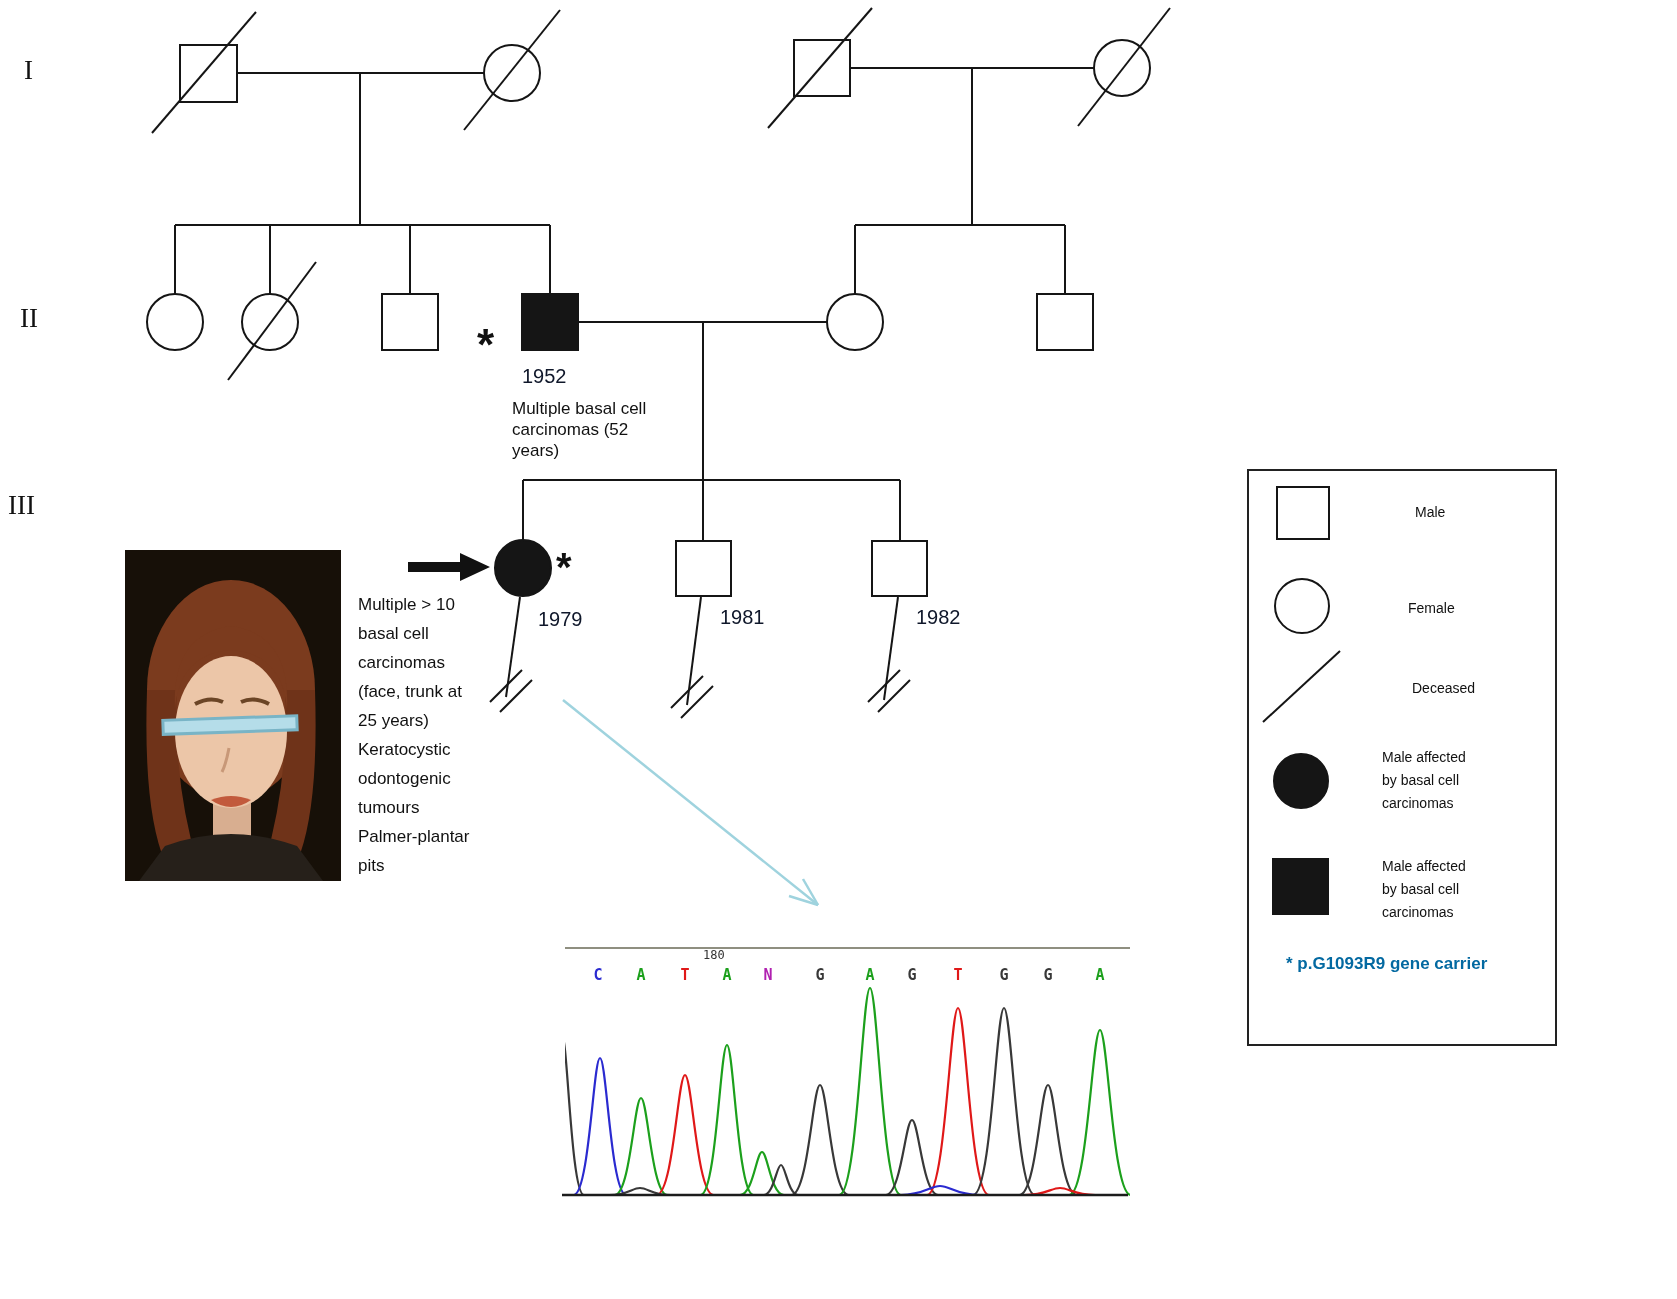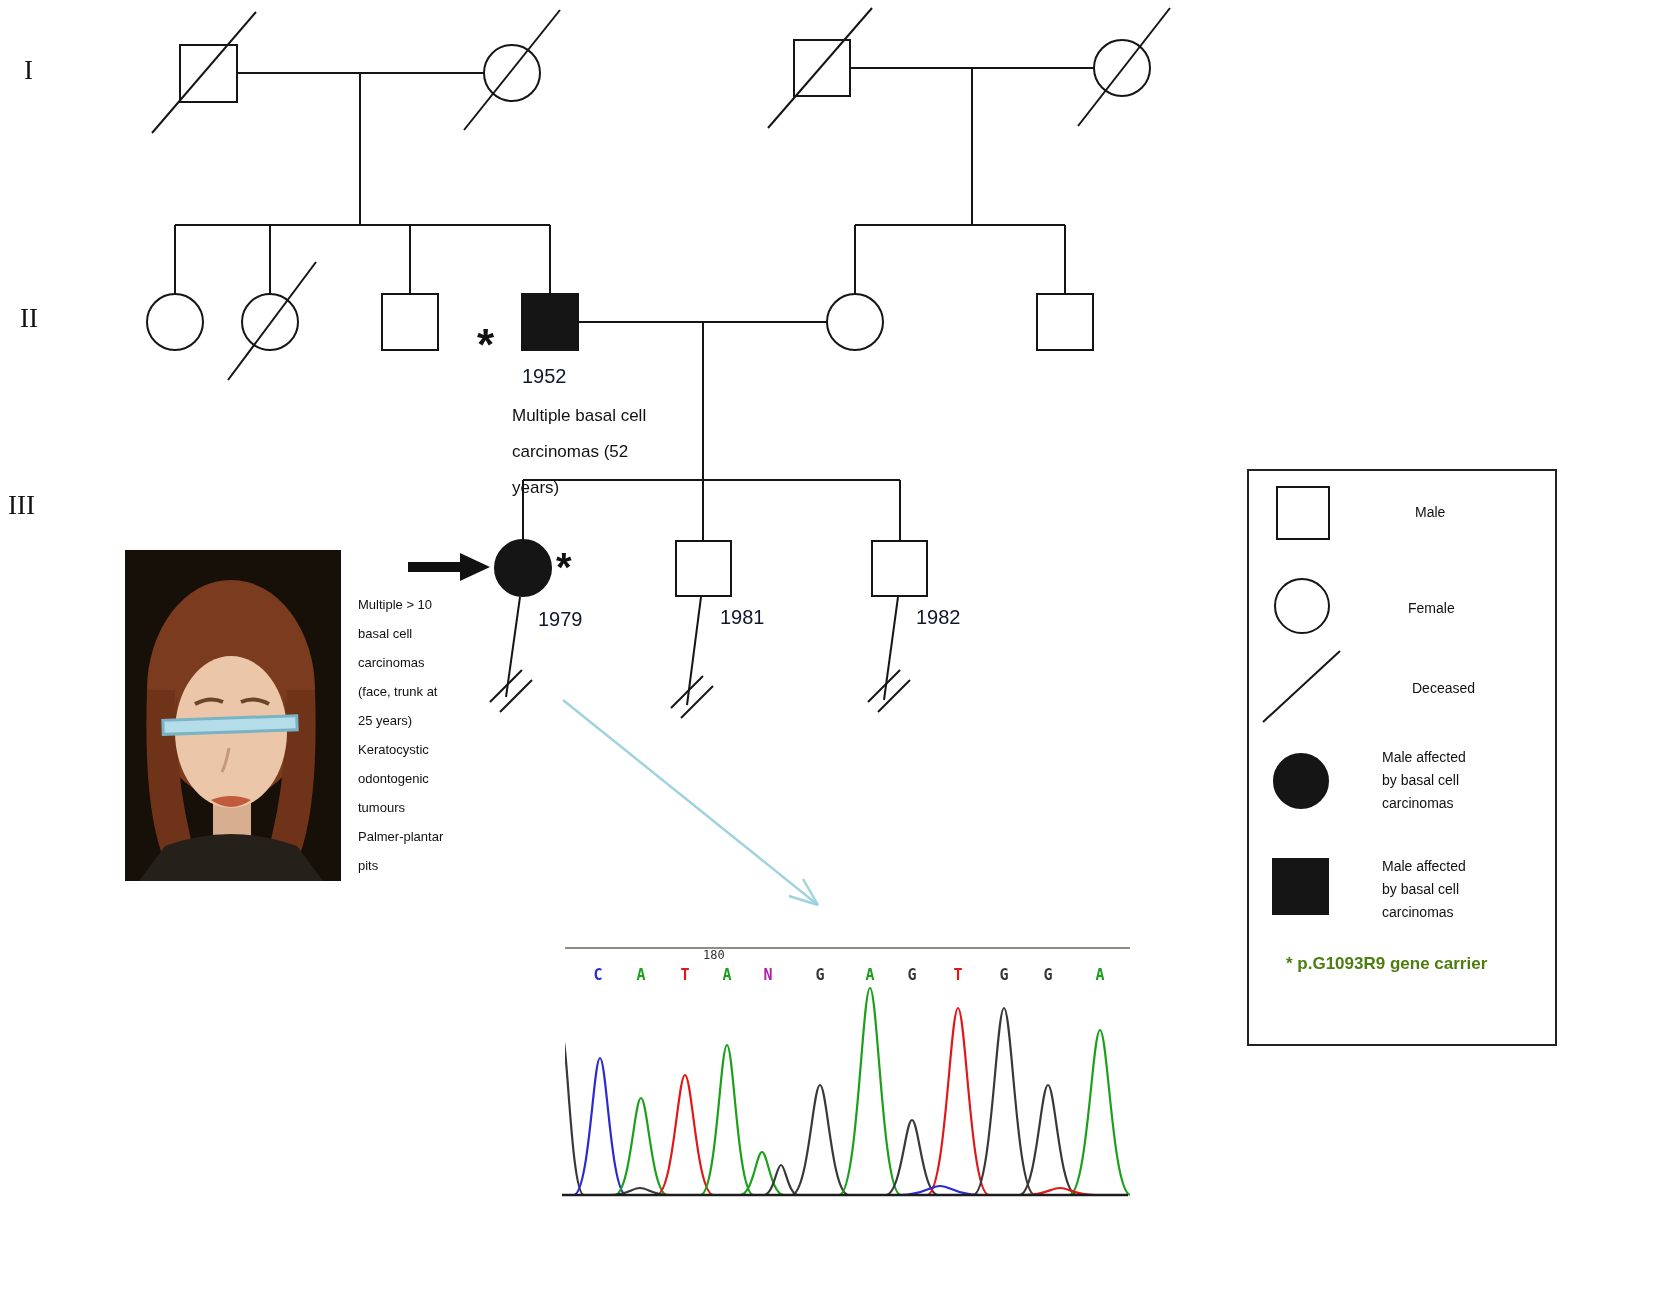--- a/index.html
+++ b/index.html
@@ -4,24 +4,24 @@
 <style>
   html,body{margin:0;padding:0;background:#ffffff;}
   #canvas{
     position:relative;width:1677px;height:1299px;background:#ffffff;
     font-family:"Liberation Sans",sans-serif;color:#1a1a1a;overflow:hidden;
   }
   #fig-svg{position:absolute;left:0;top:0;}
   .txt{position:absolute;white-space:pre-line;}
   .gen{font-family:"Liberation Serif",serif;font-size:27px;color:#111;}
   .year{font-size:20px;color:#0f172a;}
-  .note{font-size:13px;line-height:29px;color:#111;}
-  .note-small{font-size:17px;line-height:36px;color:#111;}
+  .note{font-size:17px;line-height:29px;color:#111;}
+  .note-small{font-size:17px;line-height:21px;color:#111;}
   .legend-label{font-size:14px;line-height:23px;color:#111;}
-  .carrier{font-size:17px;font-weight:700;color:#4d7c0f;}
+  .carrier{font-size:17px;font-weight:700;color:#0369a1;}
   .ast{font-size:44px;font-weight:700;color:#111;line-height:1;}
   .pos-label{position:absolute;font-family:"DejaVu Sans Mono",monospace;font-size:12px;font-weight:400;color:#333;}
   .base-letter{position:absolute;top:966px;transform:translateX(-50%);
     font-family:"DejaVu Sans Mono",monospace;font-size:15px;font-weight:700;}
   #photo{position:absolute;left:125px;top:550px;width:216px;height:331px;}
 </style>
 </head>
 <body>
 
 <div id="canvas">

